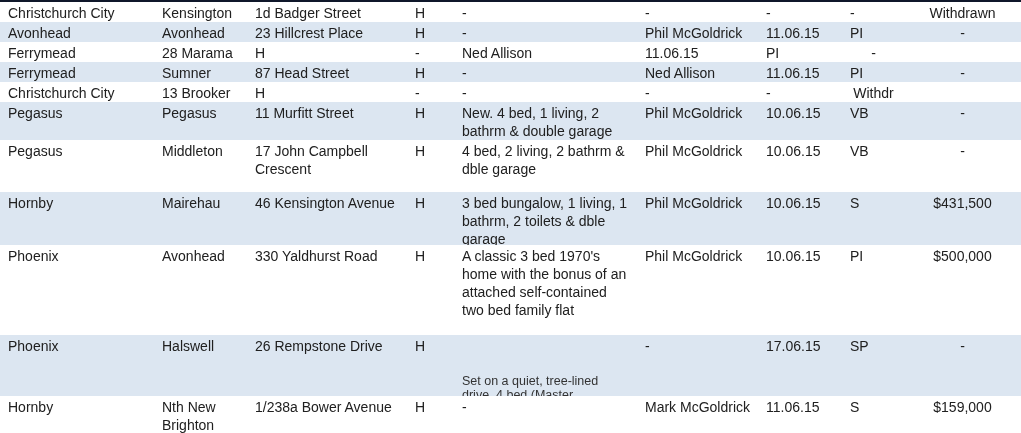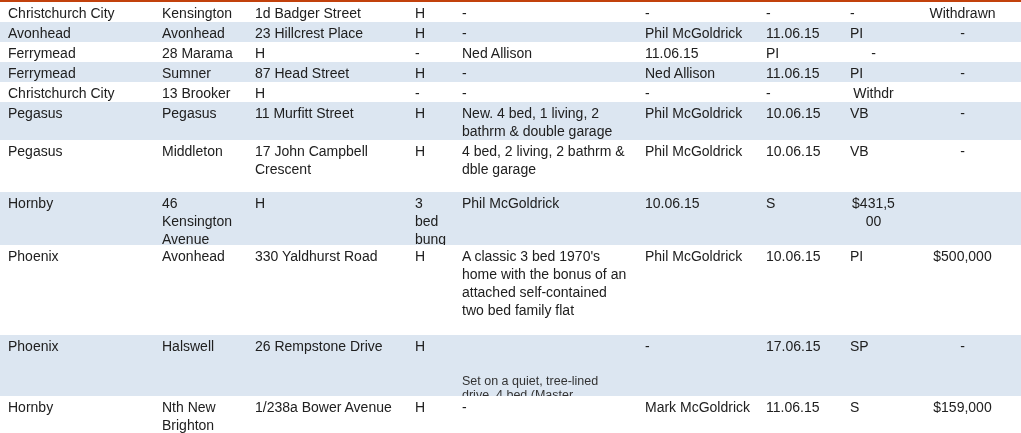--- a/index.html
+++ b/index.html
@@ -5,21 +5,21 @@
   html, body {
     margin: 0;
     padding: 0;
     background: #ffffff;
   }
   #viewport {
     position: relative;
     width: 1021px;
     height: 433px;
     overflow: hidden;
-    background: #c2410c;
+    background: #0f172a;
     font-family: "Liberation Sans", sans-serif;
     font-size: 14px;
     line-height: 18px;
     color: #202020;
   }
   .top-edge {
     width: 1021px;
     height: 2px;
   }
   .tr {
@@ -123,20 +123,21 @@
         <div class="td c-address">17 John Campbell Crescent</div>
         <div class="td c-property_type">H</div>
         <div class="td c-description">4 bed, 2 living, 2 bathrm &amp; dble garage</div>
         <div class="td c-agent">Phil McGoldrick</div>
         <div class="td c-date">10.06.15</div>
         <div class="td c-status_code">VB</div>
         <div class="td c-result">-</div>
       </div>
       <div class="tr" style="height: 53px; background: rgb(220, 230, 241);">
         <div class="td c-area">Hornby</div>
+        <div class="td c-suburb">Mairehau</div>
         <div class="td c-address">46 Kensington Avenue</div>
         <div class="td c-property_type">H</div>
         <div class="td c-description">3 bed bungalow, 1 living, 1 bathrm, 2 toilets &amp; dble garage</div>
         <div class="td c-agent">Phil McGoldrick</div>
         <div class="td c-date">10.06.15</div>
         <div class="td c-status_code">S</div>
         <div class="td c-result">$431,500</div>
       </div>
       <div class="tr" style="height: 90px; background: rgb(255, 255, 255);">
         <div class="td c-area">Phoenix</div>

